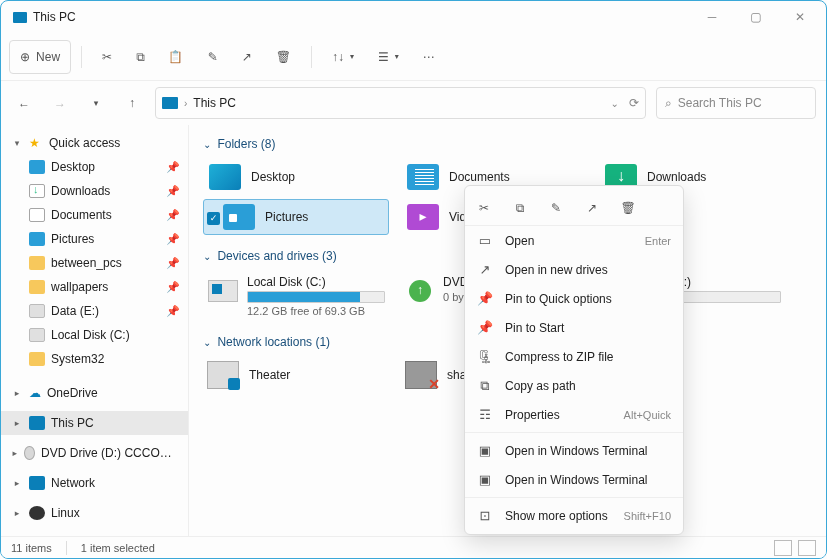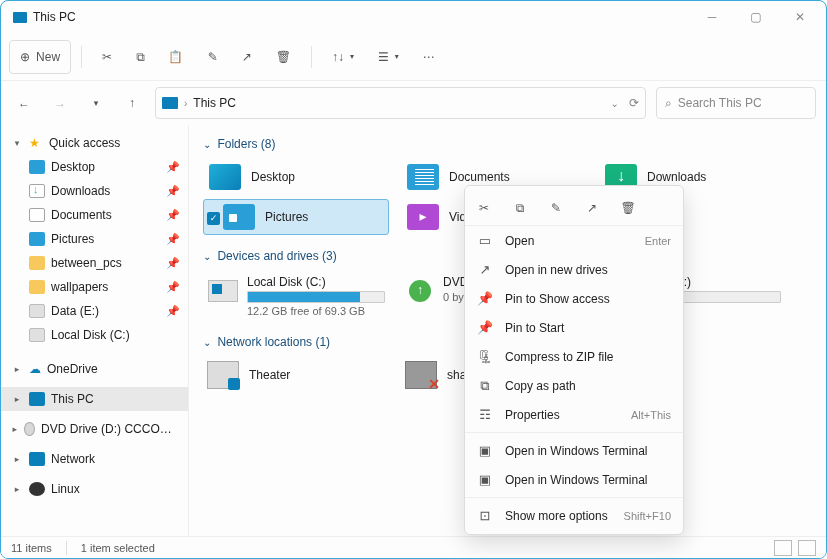--- a/index.html
+++ b/index.html
@@ -199,20 +199,24 @@
       </div>
     <div class="side-item lvl1">
         <div class="sicon ic-drive"></div>
         <span>Data (E:)</span>
         <span class="pin">📌</span>
       </div>
     <div class="side-item lvl1">
         <div class="sicon ic-drive"></div>
         <span>Local Disk (C:)</span>
       </div>
+    <div class="side-item lvl1">
+        <div class="sicon ic-folder"></div>
+        <span>System32</span>
+      </div>
     <div style="height:10px"></div>
     <div class="side-item">
         <span class="exp">▸</span>
         <span class="ic-onedrive">☁</span>
         <span>OneDrive</span>
       </div>
     <div style="height:6px"></div>
     <div class="side-item sel">
         <span class="exp">▸</span>
         <div class="sicon ic-pc"></div>
@@ -336,38 +340,38 @@
       <div class="ci">▭</div>
       <span>Open</span>
       <span class="sc">Enter</span>
     </div>
   <div class="cm-item">
       <div class="ci">↗</div>
       <span>Open in new drives</span>
     </div>
   <div class="cm-item">
       <div class="ci">📌</div>
-      <span>Pin to Show access</span>
+      <span>Pin to Quick options</span>
     </div>
   <div class="cm-item">
       <div class="ci">📌</div>
       <span>Pin to Start</span>
     </div>
   <div class="cm-item">
       <div class="ci">🗜</div>
       <span>Compress to ZIP file</span>
     </div>
   <div class="cm-item">
       <div class="ci">⧉</div>
       <span>Copy as path</span>
     </div>
   <div class="cm-item">
       <div class="ci">☶</div>
       <span>Properties</span>
-      <span class="sc">Alt+This</span>
+      <span class="sc">Alt+Quick</span>
     </div>
   <div class="cm-sep"></div>
   <div class="cm-item">
       <div class="ci">▣</div>
       <span>Open in Windows Terminal</span>
     </div>
   <div class="cm-item">
       <div class="ci">▣</div>
       <span>Open in Windows Terminal</span>
     </div>

